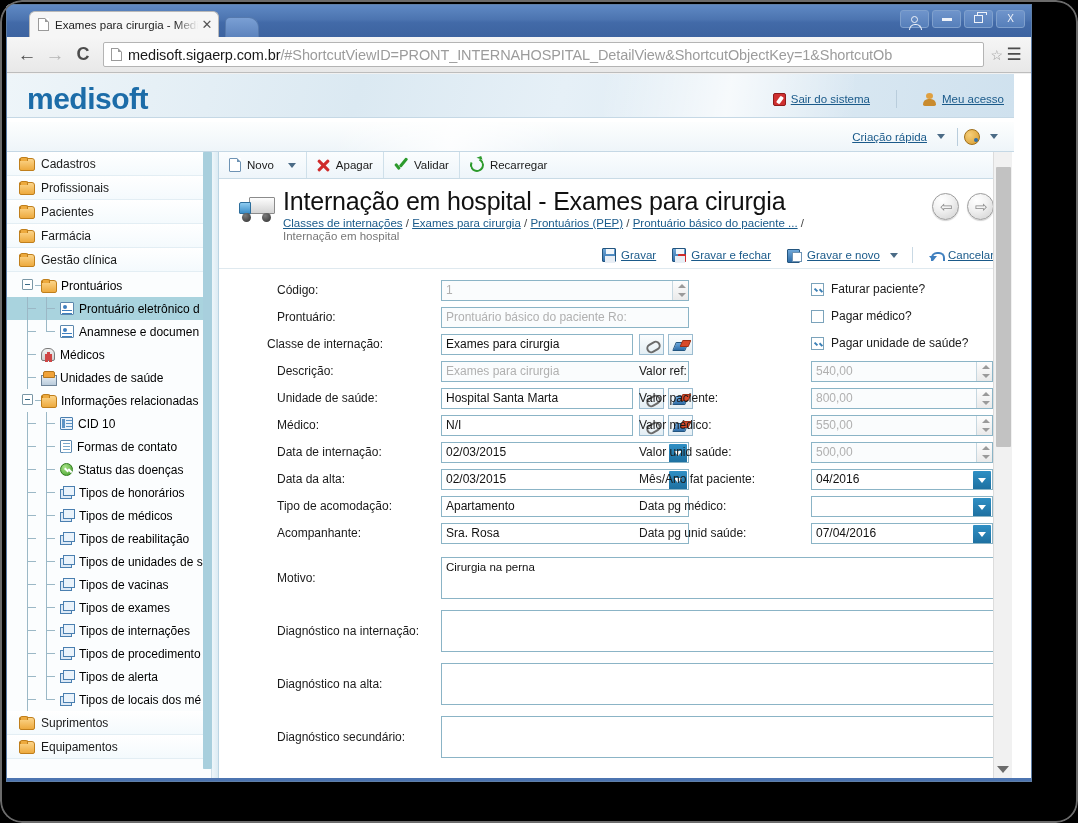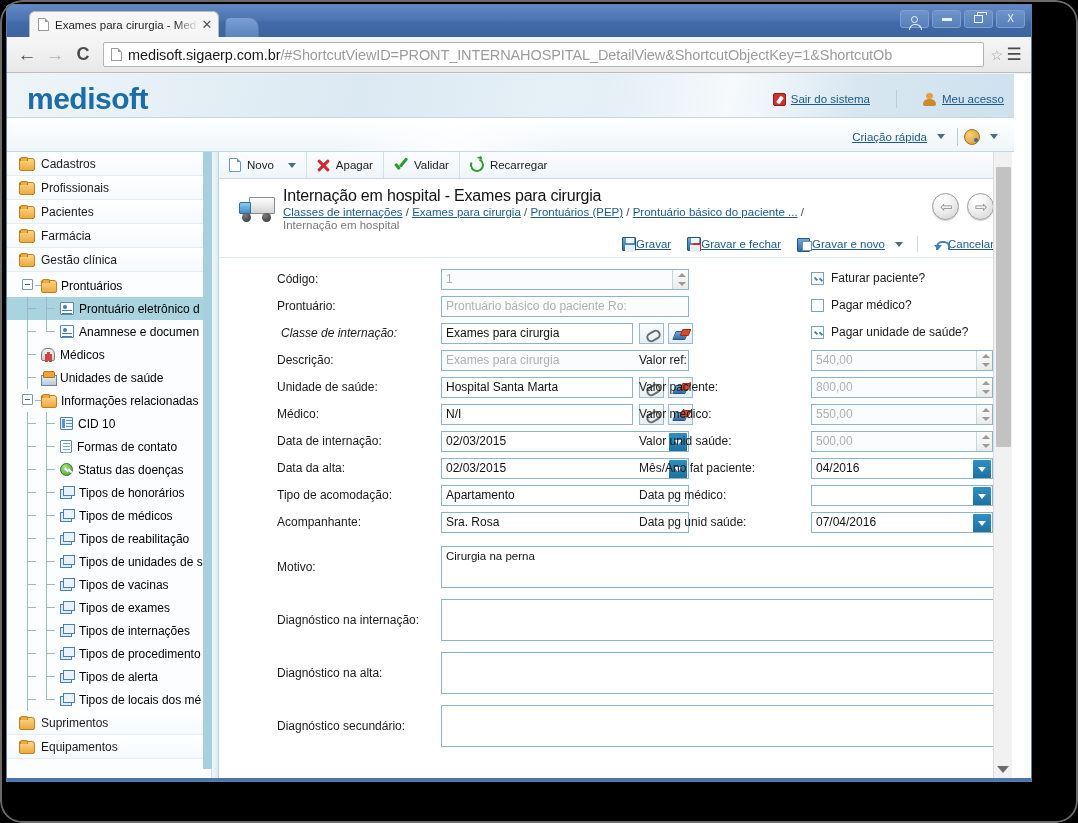--- a/index.html
+++ b/index.html
@@ -212,32 +212,32 @@
   .ico-tick::after{content:"";position:absolute;left:4px;top:2px;width:11px;height:3px;background:#2c9a2c;transform:rotate(-50deg);border-radius:1px;}
   .ico-reload { width: 14px; height: 14px; flex:none; border: 2.5px solid #2c9a2c; border-radius: 50%; border-top-color: transparent; position: relative; transform: rotate(-20deg);}
   .ico-reload::after{content:"";position:absolute;right:-2px;top:-2px;border-width:4px 0 0 5px;border-style:solid;border-color:#2c9a2c transparent transparent transparent;}
   
   #recheader { position: relative; padding: 8px 0 0 0; border-bottom:1px solid #dfe9ef;}
   .ico-truck { position: absolute; left: 20px; top: 18px; width: 36px; height: 27px; }
   .truck-box { position: absolute; left: 10px; top: 0; width: 26px; height: 17px; background: linear-gradient(to bottom,#fdfdfd,#d4d4d4); border: 1px solid #8b8b8b; border-radius: 1px; }
   .truck-cab { position: absolute; left: 0; top: 5px; width: 12px; height: 12px; background: linear-gradient(to bottom,#8ecbf0,#3c8ec8); border: 1px solid #2d6e9c; border-radius: 2px 0 0 1px; }
   .truck-w1,.truck-w2 { position: absolute; top: 16px; width: 9px; height: 9px; border-radius: 50%; background: radial-gradient(circle at 35% 30%,#7b7b7b,#2f2f2f); }
   .truck-w1 { left: 3px; } .truck-w2 { left: 23px; }
-  #rectitle { margin-left: 64px; font-size: 16px; color: #111; font-weight: normal; letter-spacing: -0.2px; }
+  #rectitle { margin-left: 64px; font-size: 25px; color: #111; font-weight: normal; letter-spacing: -0.2px; }
   #breadcrumb { margin-left: 64px; margin-top: 1px; font-size: 11.5px; color: #444; white-space: nowrap; }
   #breadcrumb a { color: #1a5a8a; text-decoration: underline; cursor: pointer; }
   #subtitle { margin-left: 64px; font-size: 11.5px; color: #777; margin-top: 1px; }
   .navcircles { position: absolute; right: 18px; top: 14px; display: flex; gap: 8px; }
   .ncirc { width: 27px; height: 27px; border-radius: 50%;
     background: radial-gradient(circle at 35% 25%, #ffffff 0%, #f2f2f2 40%, #cfcfcf 100%);
     border: 1px solid #9d9d9d; position: relative; cursor: pointer;
     box-shadow: 0 1px 1px rgba(0,0,0,.18);}
   .ncirc span { position: absolute; left: 7px; top: 5px; font-size: 15px; color: #8a8a8a; line-height: 15px;}
   .saverow { position: relative; height: 26px; display: flex; align-items: center; justify-content: flex-end; padding-right: 18px; gap: 0; font-size: 11.5px; }
-  .sitem { display: flex; align-items: center; gap: 0; margin-left: 16px; color: #1a5a8a; cursor: pointer; }
+  .sitem { display: flex; align-items: center; gap: 5px; margin-left: 16px; color: #1a5a8a; cursor: pointer; }
   .sitem u { text-decoration: underline; }
   .ico-save { width: 14px; height: 14px; flex:none; background: linear-gradient(to bottom,#6fa7d8,#2f6da8); border:1px solid #23557f; border-radius:1px; position:relative;}
   .ico-save::before{content:"";position:absolute;left:3px;top:0;width:8px;height:5px;background:#f2f6fa;}
   .ico-save::after{content:"";position:absolute;left:2px;top:7px;width:10px;height:7px;background:#e8eef5;}
   .badge-x { position: absolute; right: -1px; bottom: -1px; width: 8px; height: 8px; background:#cf2b2b; border-radius:1px; }
   .ico-savenew { width: 15px; height: 14px; flex:none; position:relative;}
   .ico-savenew::before{content:"";position:absolute;left:0;top:1px;width:11px;height:12px;background:linear-gradient(to bottom,#6fa7d8,#2f6da8);border:1px solid #23557f;border-radius:1px;}
   .ico-savenew::after{content:"";position:absolute;right:0;bottom:0;width:8px;height:8px;background:#fff;border:1px solid #6e93b4;}
   .ico-undo { width: 14px; height: 13px; flex:none; position: relative;}
   .ico-undo::before{content:"";position:absolute;left:2px;top:3px;width:10px;height:7px;border:2px solid #3f7fbf;border-bottom:none;border-radius:6px 6px 0 0;}
@@ -585,21 +585,21 @@
                 <span class="spinner"></span>
               </div>
             </div>
             <div class="frow" style="left: 0px; top: 37px; width: 100%;">
               <span class="flabel" style="position: absolute; left: 58px;">Prontuário:</span>
               <div class="fin ro" style="position: absolute; left: 222px; width: 248px;">
                 <span>Prontuário básico do paciente Ro:</span>
               </div>
             </div>
             <div class="frow" style="left: 0px; top: 64px; width: 100%;">
-              <span class="flabel" style="position: absolute; left: 62px; font-style: italic;">Classe de internação:</span>
+              <span class="flabel" style="position: absolute; left: 48px;">Classe de internação:</span>
               <div class="fin" style="position: absolute; left: 222px; width: 192px;">
                 <span>Exames para cirurgia</span>
               </div>
               <span class="lk-btn" style="position: absolute; left: 417px;">
                 <span class="ico-clip"></span>
               </span>
               <span class="lk-btn" style="position: absolute; left: 446px;">
                 <span class="ico-eraser"></span>
               </span>
             </div>

